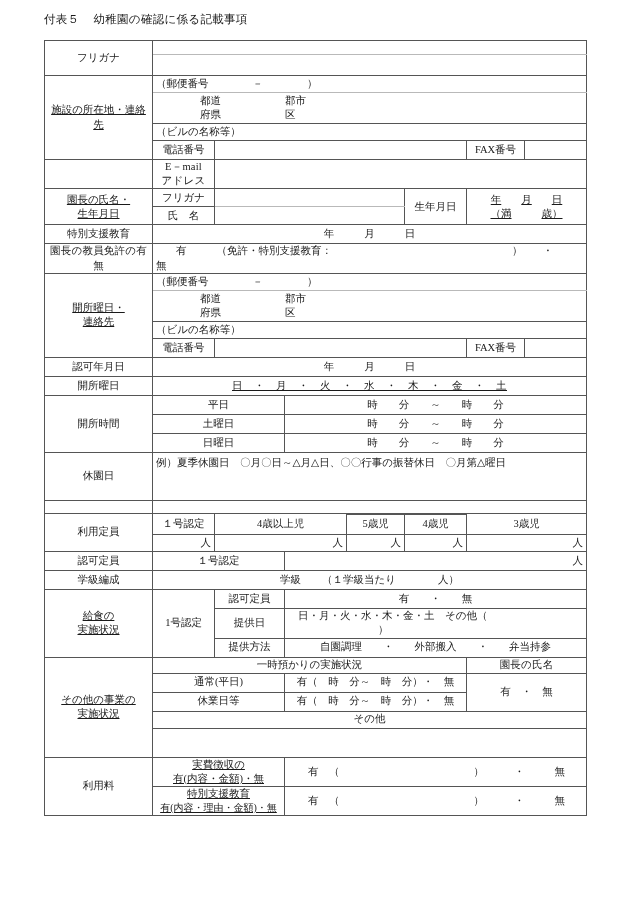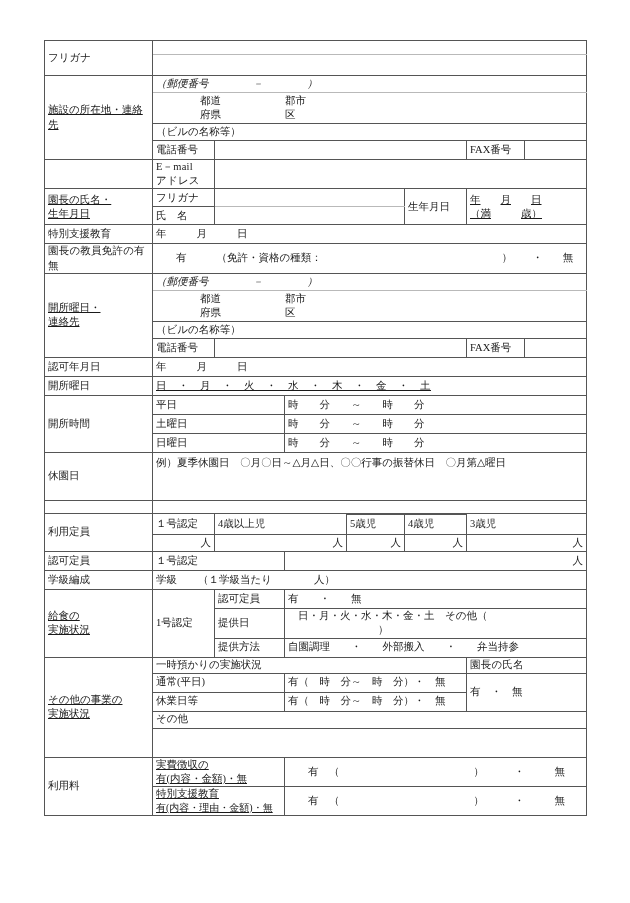--- a/index.html
+++ b/index.html
@@ -39,44 +39,47 @@
     border-collapse: collapse;
     table-layout: fixed;
   }
   table.form td {
     border: 1px solid #555555;
     font-size: 10.5px;
     padding: 0 3px;
     vertical-align: middle;
     line-height: 1.35;
   }
-  .c  { text-align: left; }
+  .c  { text-align: center; }
   .l  { text-align: left; }
   .r  { text-align: right; }
-  .nb-b { border-bottom: 1px solid #b9b9b9 !important; font-style: italic; }
+  .nb-b { border-bottom: 1px solid #b9b9b9 !important; }
   .sm   { font-size: 10px; }
   .xsm  { font-size: 7.5px; letter-spacing: 0.2px; }
   .two-line { line-height: 1.45; text-decoration: underline; }
   .spread { letter-spacing: 0.5px; text-decoration: underline; }
 
   
   .g1 { display:inline-block; width: 10px; }
   .g2 { display:inline-block; width: 20px; }
   .g3 { display:inline-block; width: 30px; }
   .g4 { display:inline-block; width: 44px; }
   .g6 { display:inline-block; width: 64px; }
   .g8 { display:inline-block; width: 90px; }
 
   .fur-top { height: 13px; }
 </style>
 </head>
 <body>
 
 <div id="page">
 
+  <div id="doc-title">
+    <span class="num">付表５</span><span>幼稚園の確認に係る記載事項</span>
+  </div>
 
   <table class="form">
     <colgroup>
       <col style="width:108px">
       <col style="width:62px">
       <col style="width:70px">
       <col style="width:62px">
       <col style="width:58px">
       <col style="width:62px">
       <col style="width:58px">
@@ -148,21 +151,21 @@
     <tr>
       <td class="c" style="height:18px">特別支援教育</td>
       <td colspan="7" class="c">
         <span>年</span><span class="g3"></span><span>月</span><span class="g3"></span><span>日</span>
       </td>
     </tr>
 
     <tr>
       <td class="c xsm" style="height:18px">園長の教員免許の有無</td>
       <td colspan="7" class="l">
-        <span class="g2"></span><span>有</span><span class="g3"></span><span>（免許・資格の種類：</span><span class="g8"></span><span class="g8"></span><span>）</span><span class="g2"></span><span>・</span><span class="g2"></span><span>無</span>
+        <span class="g2"></span><span>有</span><span class="g3"></span><span>（免許・特別支援教育：</span><span class="g8"></span><span class="g8"></span><span>）</span><span class="g2"></span><span>・</span><span class="g2"></span><span>無</span>
       </td>
     </tr>
 
     <tr>
       <td rowspan="4" class="c two-line">
         <span>開所曜日・</span><br>
         <span>連絡先</span>
       </td>
       <td colspan="7" class="l nb-b" style="height:16px">
         <span>（郵便番号</span><span class="g4"></span><span>－</span><span class="g4"></span><span>）</span>

